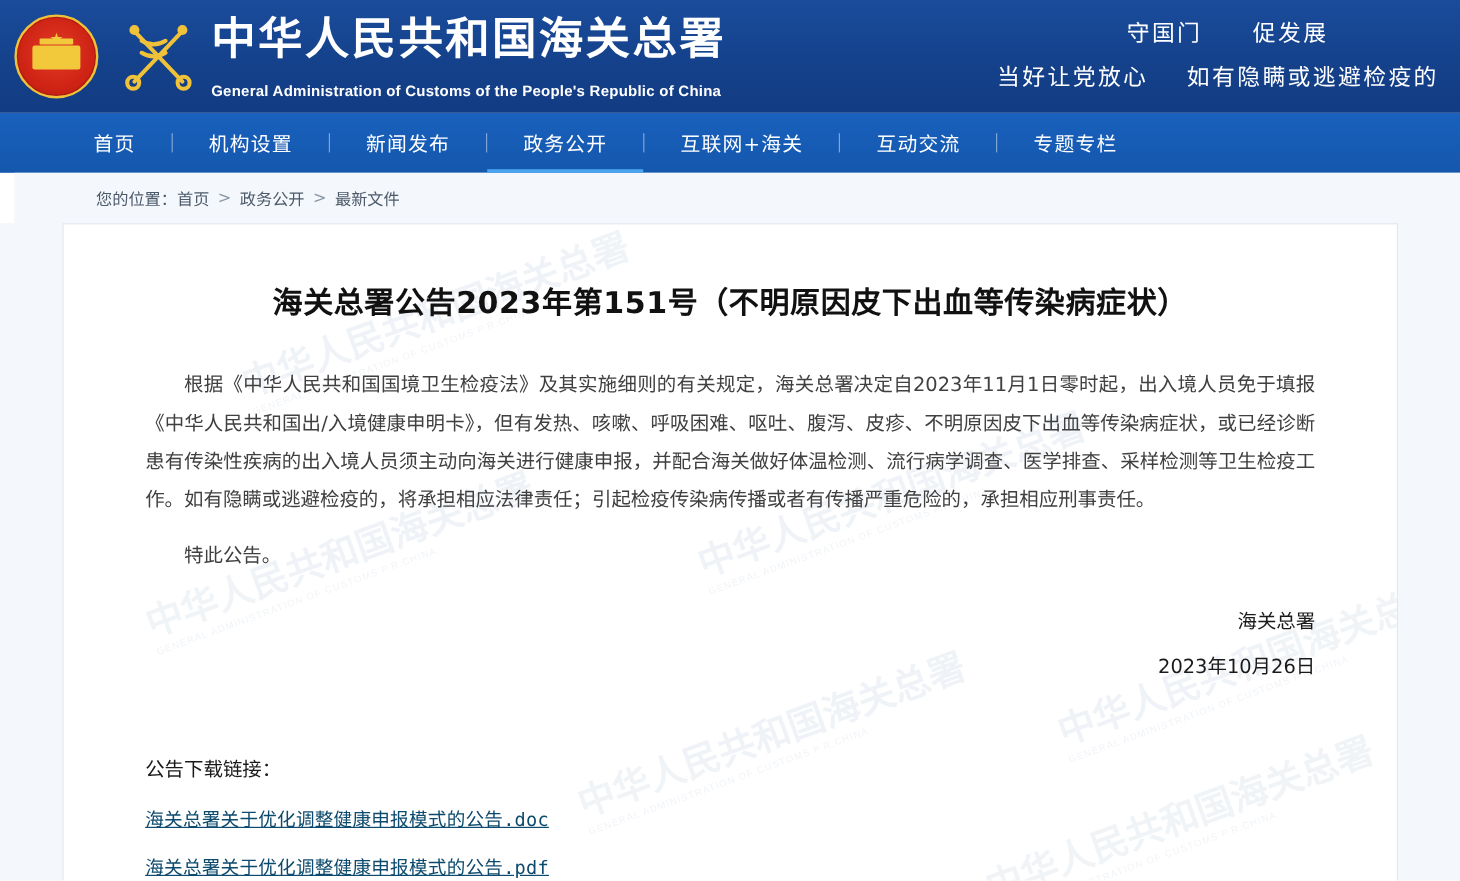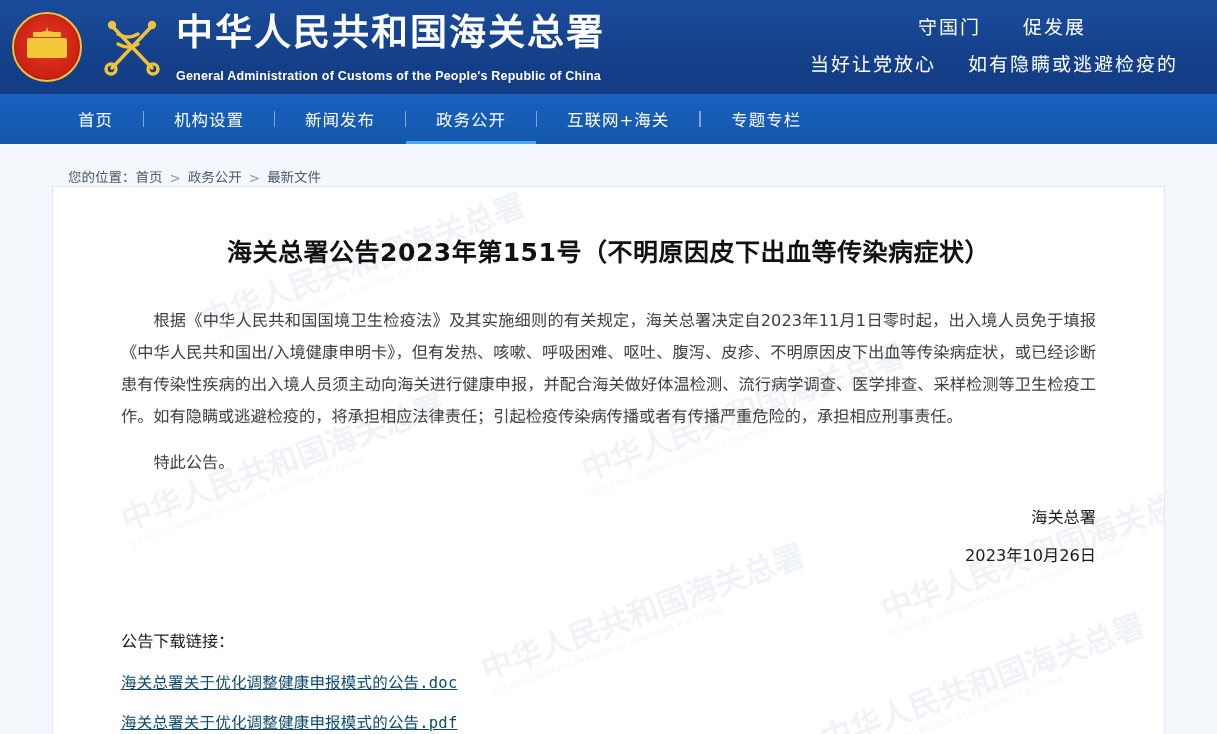--- a/index.html
+++ b/index.html
@@ -82,21 +82,21 @@
   }
   .title-en {
     color: #ffffff;
     font-size: 12.5px;
     font-weight: bold;
     letter-spacing: .2px;
     margin-top: 14px;
   }
   .slogan {
     position: absolute;
-    right: 39px;
+    right: 18px;
     top: 12px;
     color: #ffffff;
     text-align: left;
     font-family: "DejaVu Sans", "Liberation Sans", sans-serif;
   }
   .slogan .line1 {
     font-size: 19px;
     letter-spacing: 2px;
     margin-bottom: 10px;
     padding-left: 108px;
@@ -141,25 +141,26 @@
     width: 1px;
     height: 16px;
     background: rgba(255,255,255,.45);
   }
 
   
   .crumb-bar {
     height: 42px;
     background: #f4f7fb;
     display: flex;
-    align-items: flex-end;
+    align-items: center;
     padding-left: 68px;
     font-size: 13.5px;
     color: #4c5a6b;
     font-family: "DejaVu Sans", "Liberation Sans", sans-serif;
+    margin-left: 12px;
   }
   .crumb-bar a {
     color: #4c5a6b;
     text-decoration: none;
     cursor: pointer;
   }
   .crumb-sep { margin: 0 7px; color: #8b97a5; }
 
   
   .page-wrap {
@@ -299,20 +300,21 @@
   <div class="nav-item">首页</div>
   <div class="nav-sep"></div>
   <div class="nav-item">机构设置</div>
   <div class="nav-sep"></div>
   <div class="nav-item">新闻发布</div>
   <div class="nav-sep"></div>
   <div class="nav-item active">政务公开</div>
   <div class="nav-sep"></div>
   <div class="nav-item">互联网+海关</div>
   <div class="nav-sep"></div>
+  <div class="nav-item">互动交流</div>
   <div class="nav-sep"></div>
   <div class="nav-item">专题专栏</div>
 </nav>
 
 <div class="crumb-bar">
   <span>您的位置：</span>
   <a>首页</a>
   <span class="crumb-sep">&gt;</span>
   <a>政务公开</a>
   <span class="crumb-sep">&gt;</span>

